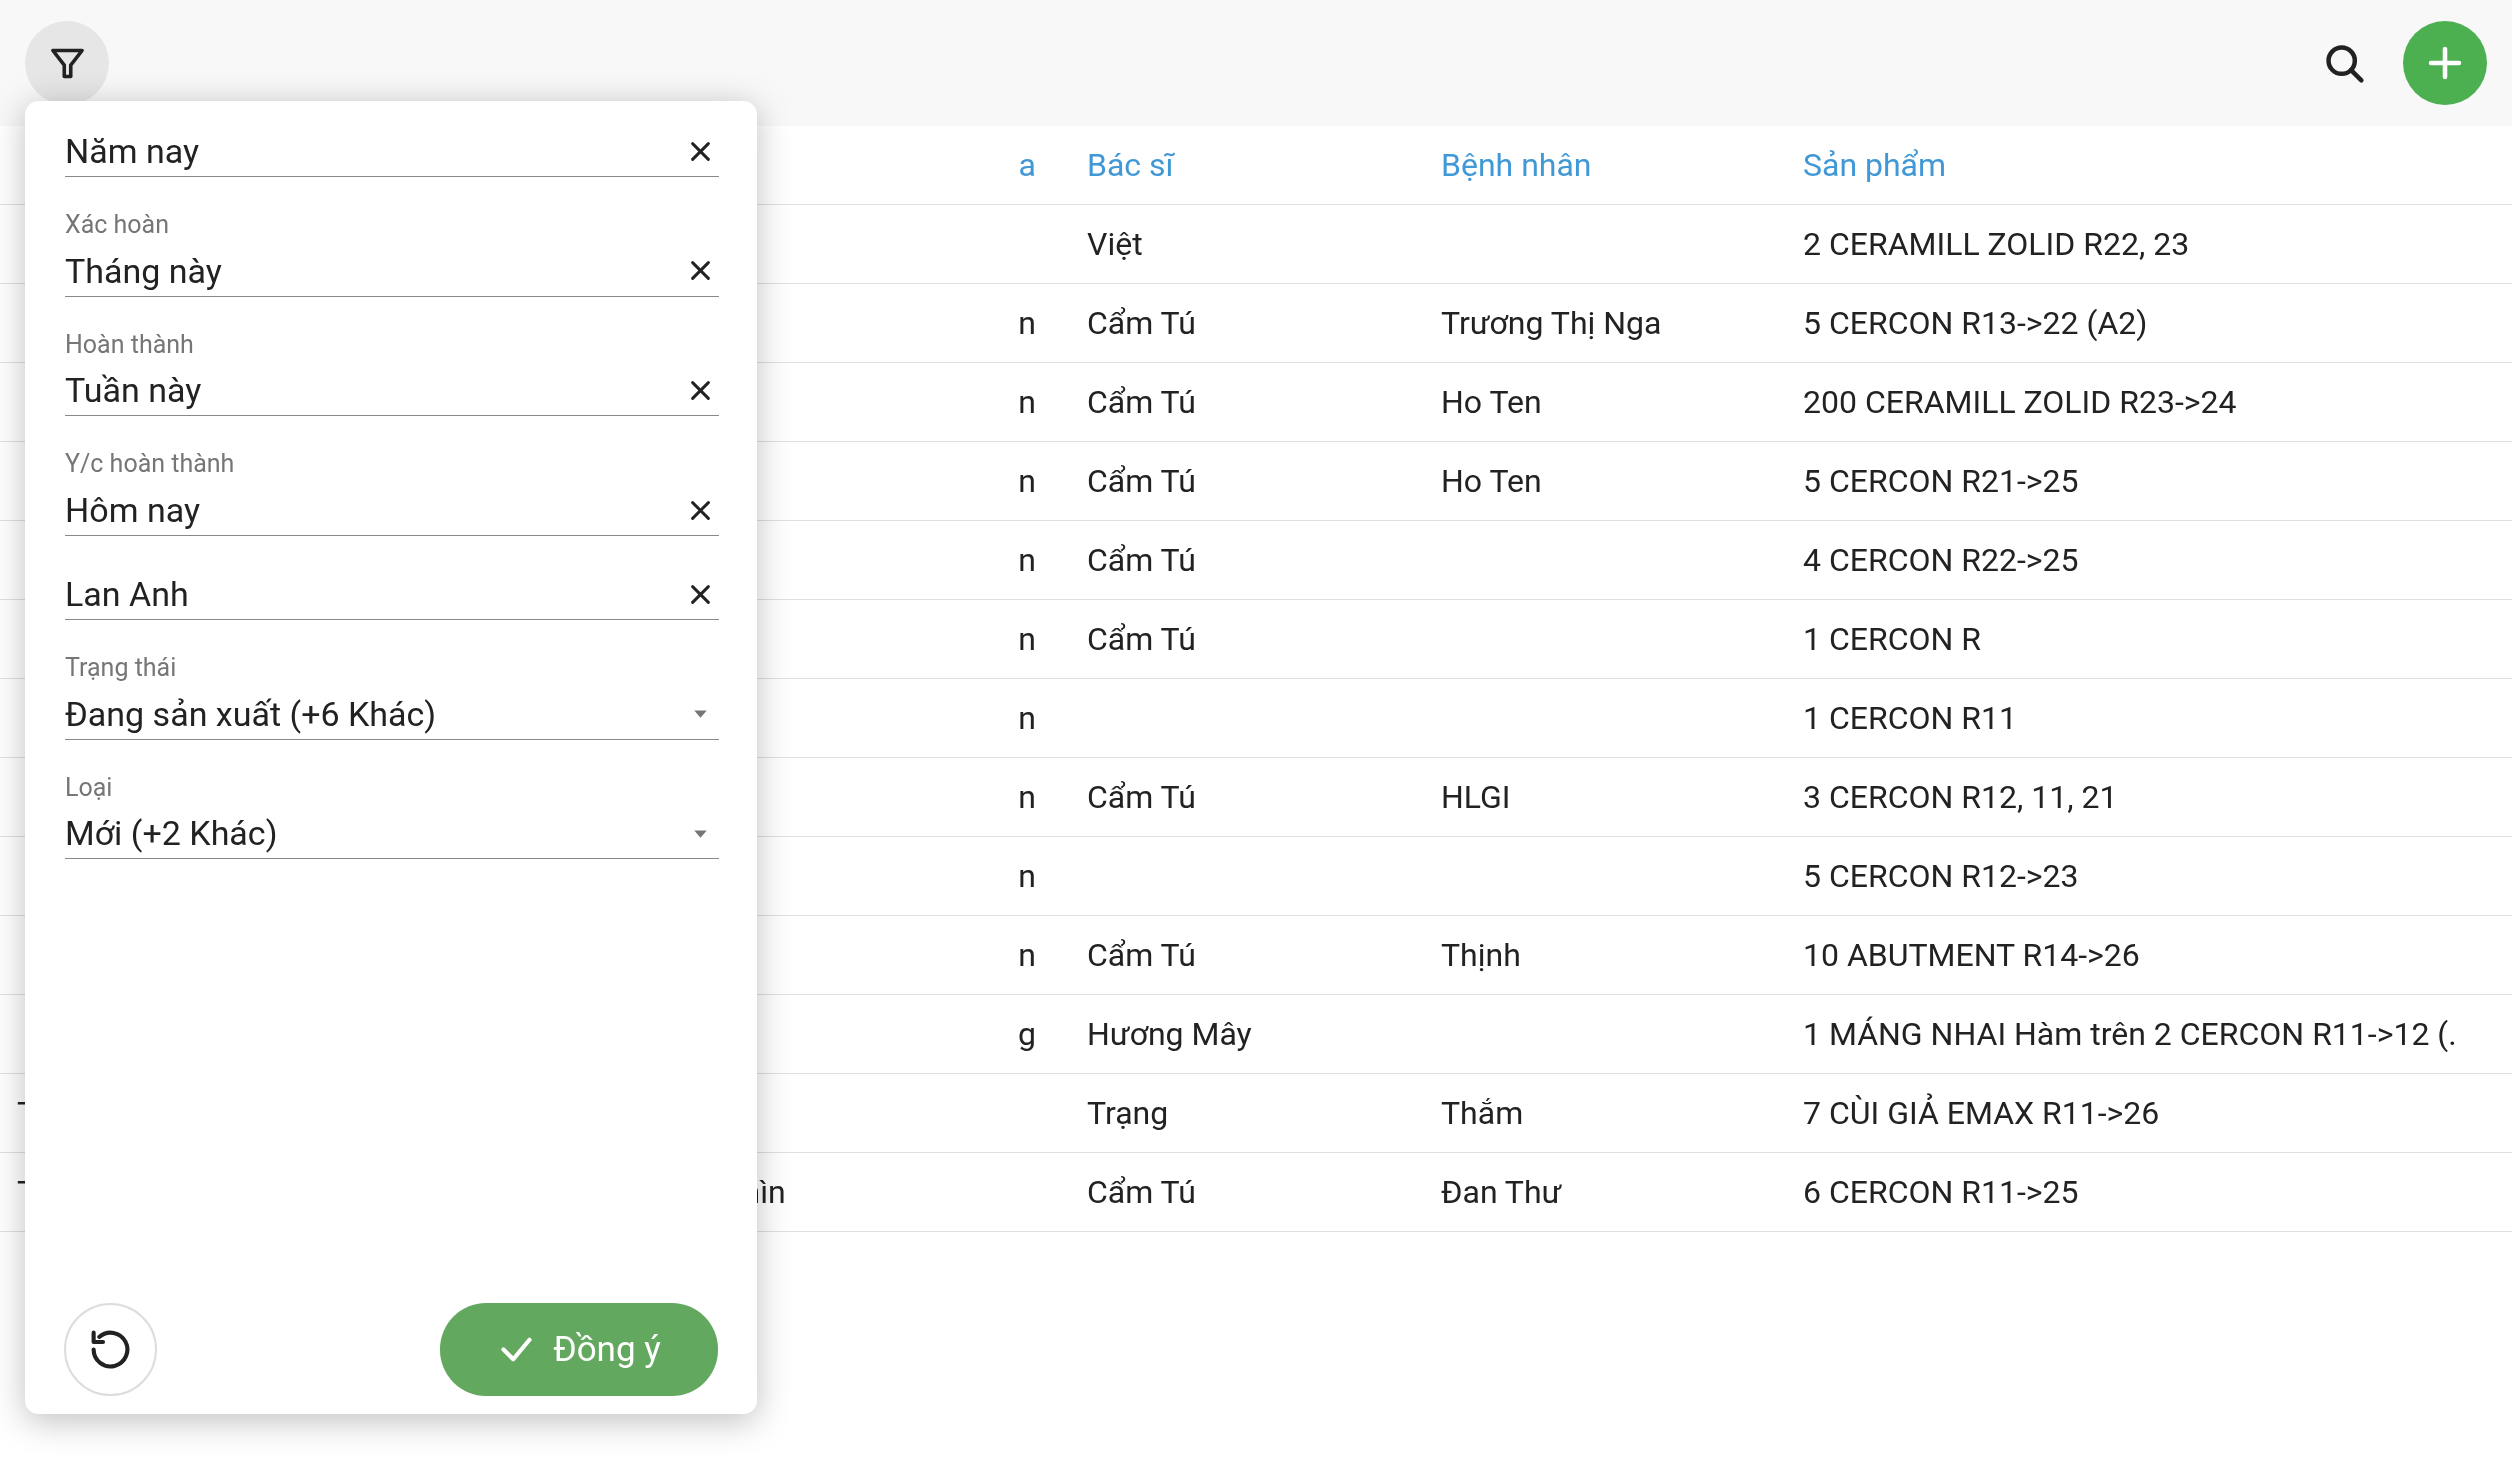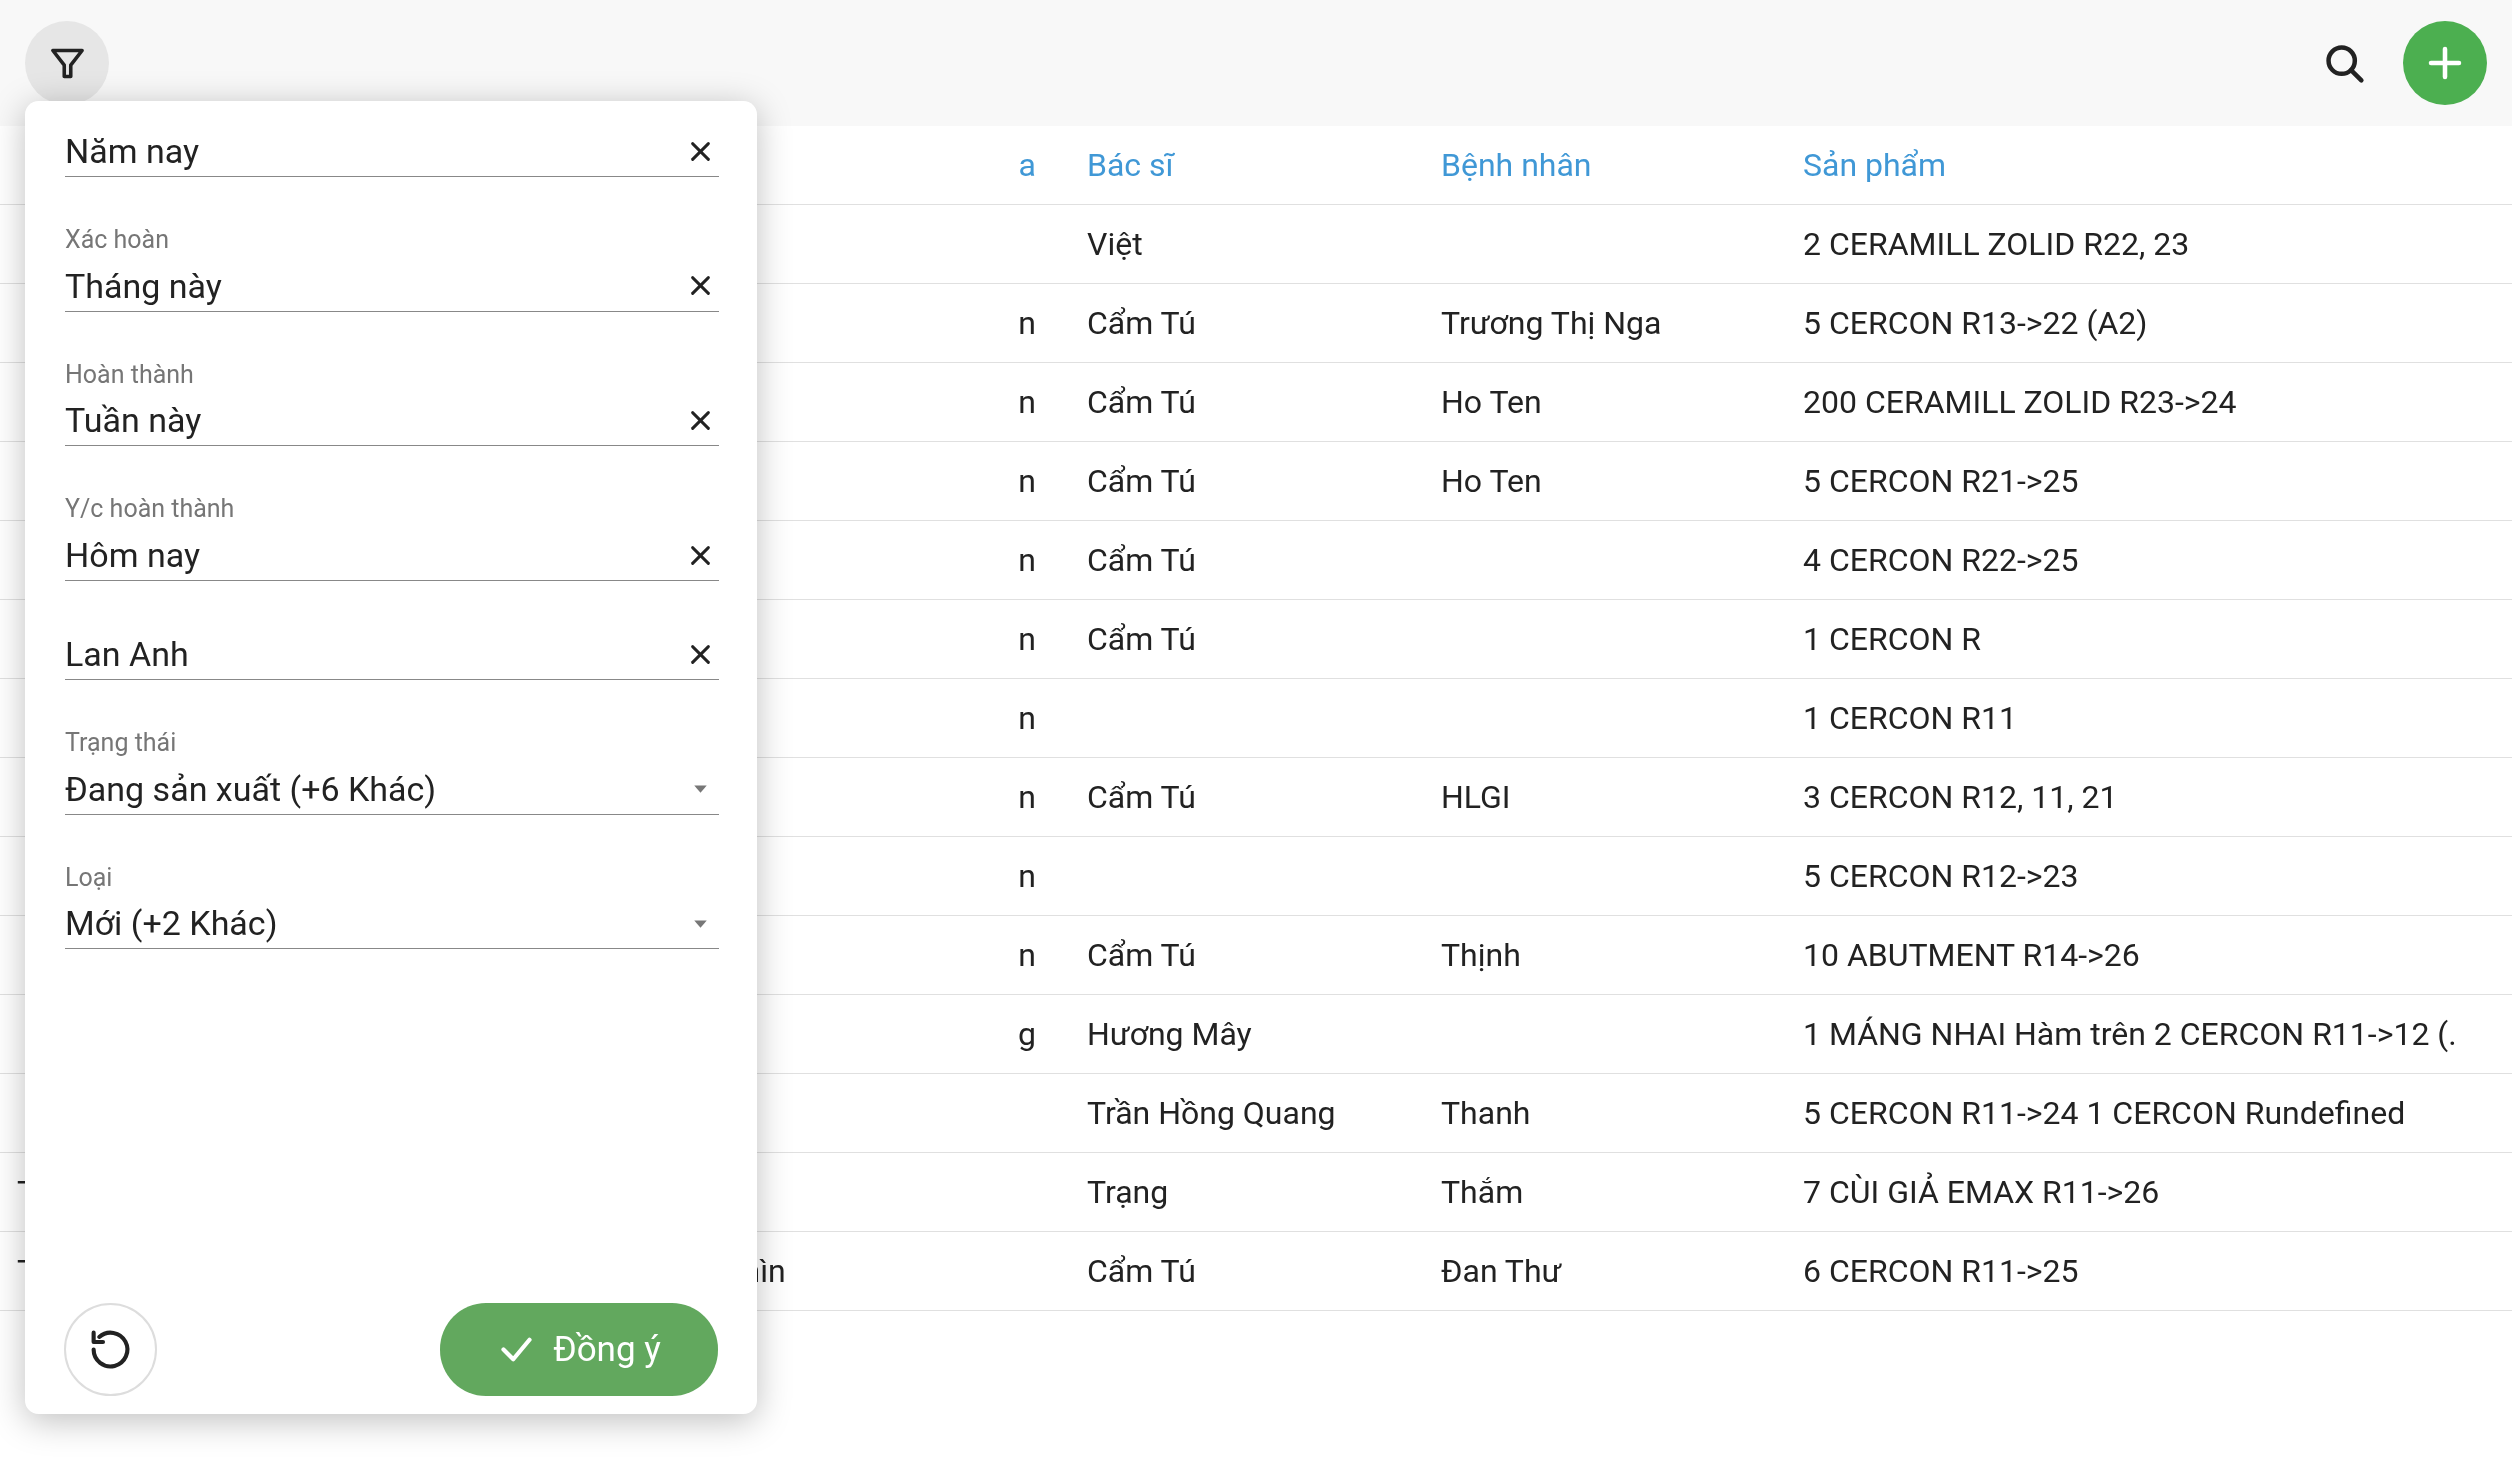--- a/index.html
+++ b/index.html
@@ -23,21 +23,21 @@
 col.c-doctor{width:354px}
 col.c-patient{width:362px}
 col.c-product{width:auto}
 
 .panel{position:absolute;left:25px;top:-25px;width:732px;height:1313px;background:#fff;border-radius:13.5px;box-shadow:0 6.7px 34px rgba(0,0,0,.25);padding:25px 0 25px 40px}
 .panel-scroll{height:1145px;overflow-y:auto;padding-right:8.4px;position:relative}
 .panel-scroll::-webkit-scrollbar{width:15px}
 .panel-scroll::-webkit-scrollbar-track{background:transparent}
 .panel-scroll::-webkit-scrollbar-thumb{background:#999;border-radius:7.6px}
 
-.field{margin-bottom:48px;padding-right:30px}
+.field{margin-bottom:33px;padding-right:30px}
 .field.first{margin-top:0}
 .field-label{color:#767676;font-size:25px;margin-bottom:6.7px}
 .field-row{border-bottom:1.7px solid #888;display:flex;align-items:center;padding:5px 0}
 .field-value{flex:1;font-size:34px;color:#222}
 .clr{width:37px;height:37px;display:flex;align-items:center;justify-content:center;cursor:pointer}
 .dd{width:37px;height:37px;display:flex;align-items:center;justify-content:center;cursor:pointer}
 
 .panel-actions{position:absolute;left:0;right:0;bottom:18.5px;display:flex;padding:0 39px}
 .reset-btn{width:93px;height:93px;border-radius:50%;border:2.5px solid #ddd;background:#fff;display:flex;align-items:center;justify-content:center;cursor:pointer}
 .ok-btn{margin-left:auto;min-width:278px;height:93px;border-radius:46px;background:#62a85e;display:flex;align-items:center;justify-content:center;gap:17px;padding:0 40px;cursor:pointer}
@@ -171,28 +171,20 @@
         </tr>
         <tr>
           <td></td>
           <td></td>
           <td style="text-align: right; padding-right: 34px;">g</td>
           <td>Hương Mây</td>
           <td></td>
           <td>1 MÁNG NHAI Hàm trên 2 CERCON R11-&gt;12 (.</td>
         </tr>
         <tr>
-          <td></td>
-          <td></td>
-          <td style="text-align: right; padding-right: 34px;"></td>
-          <td>Trần Hồng Quang</td>
-          <td>Thanh</td>
-          <td>5 CERCON R11-&gt;24 1 CERCON Rundefined</td>
-        </tr>
-        <tr>
           <td>TN000179</td>
           <td>20/05/2023 10:48</td>
           <td style="text-align: left; padding-right: 17px;">An Bình</td>
           <td>Trạng</td>
           <td>Thắm</td>
           <td>7 CÙI GIẢ EMAX R11-&gt;26</td>
         </tr>
         <tr>
           <td>TN000178</td>
           <td>20/05/2023 10:47</td>

